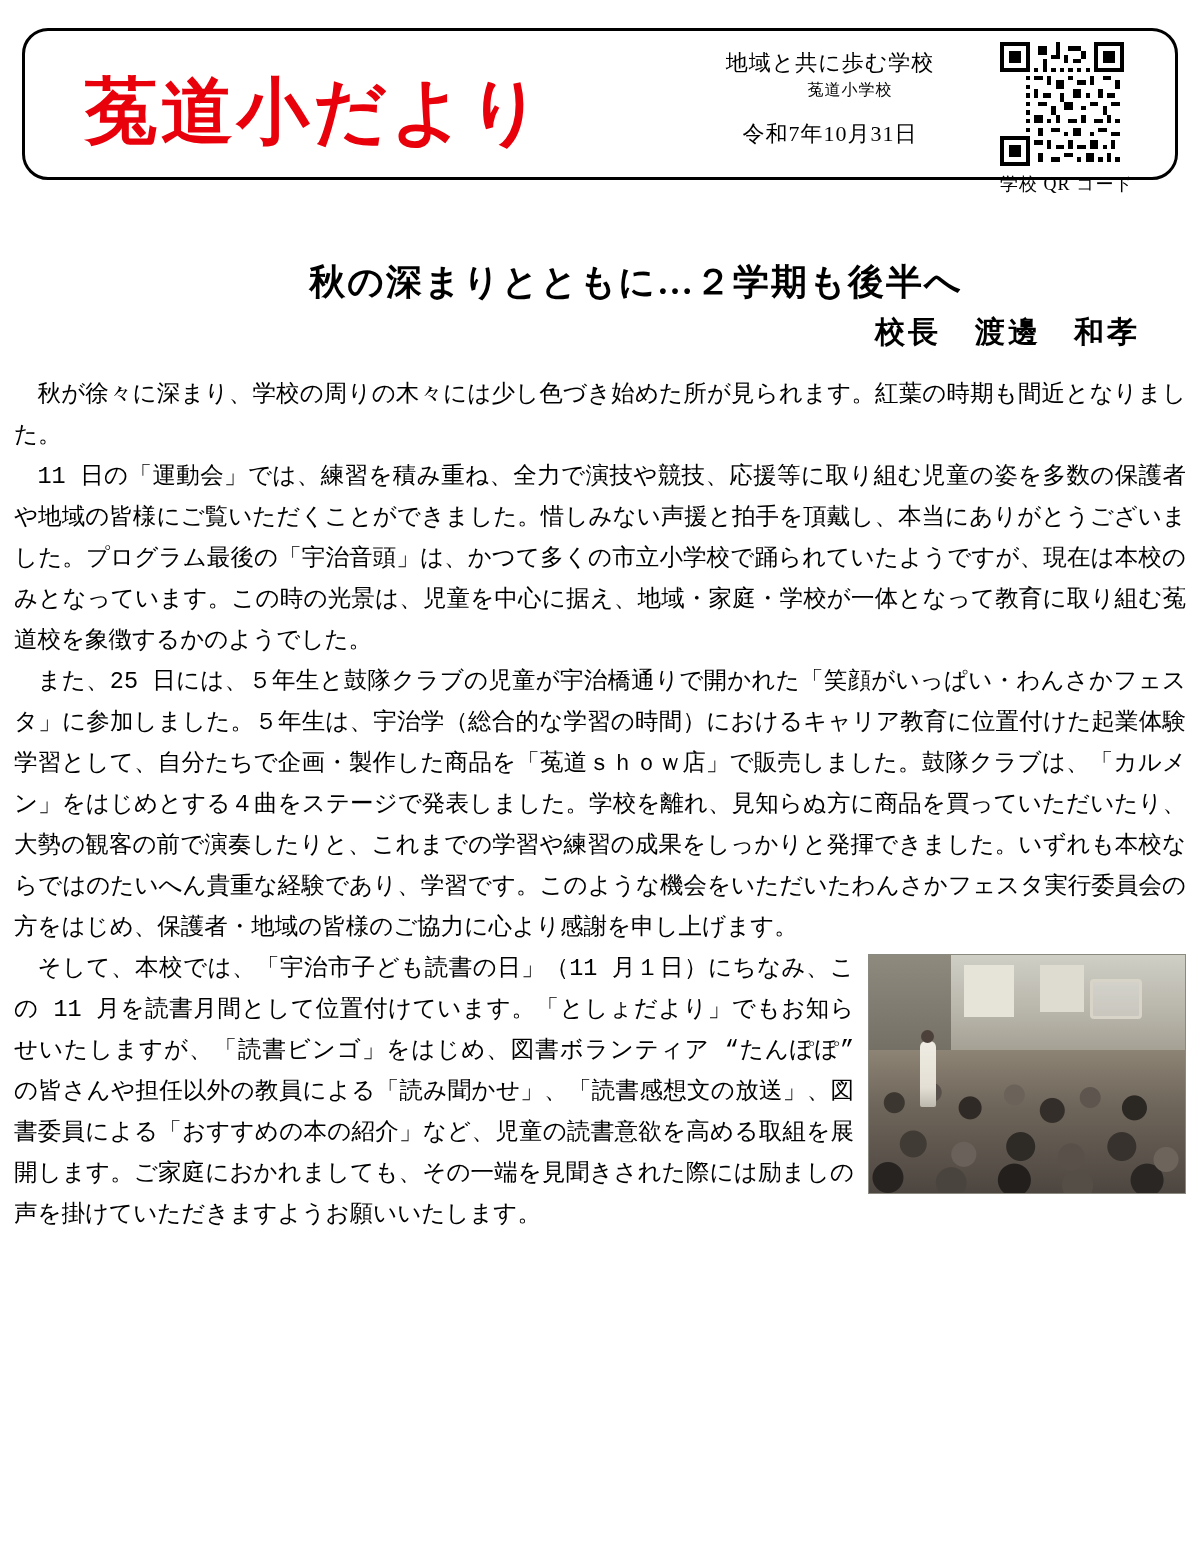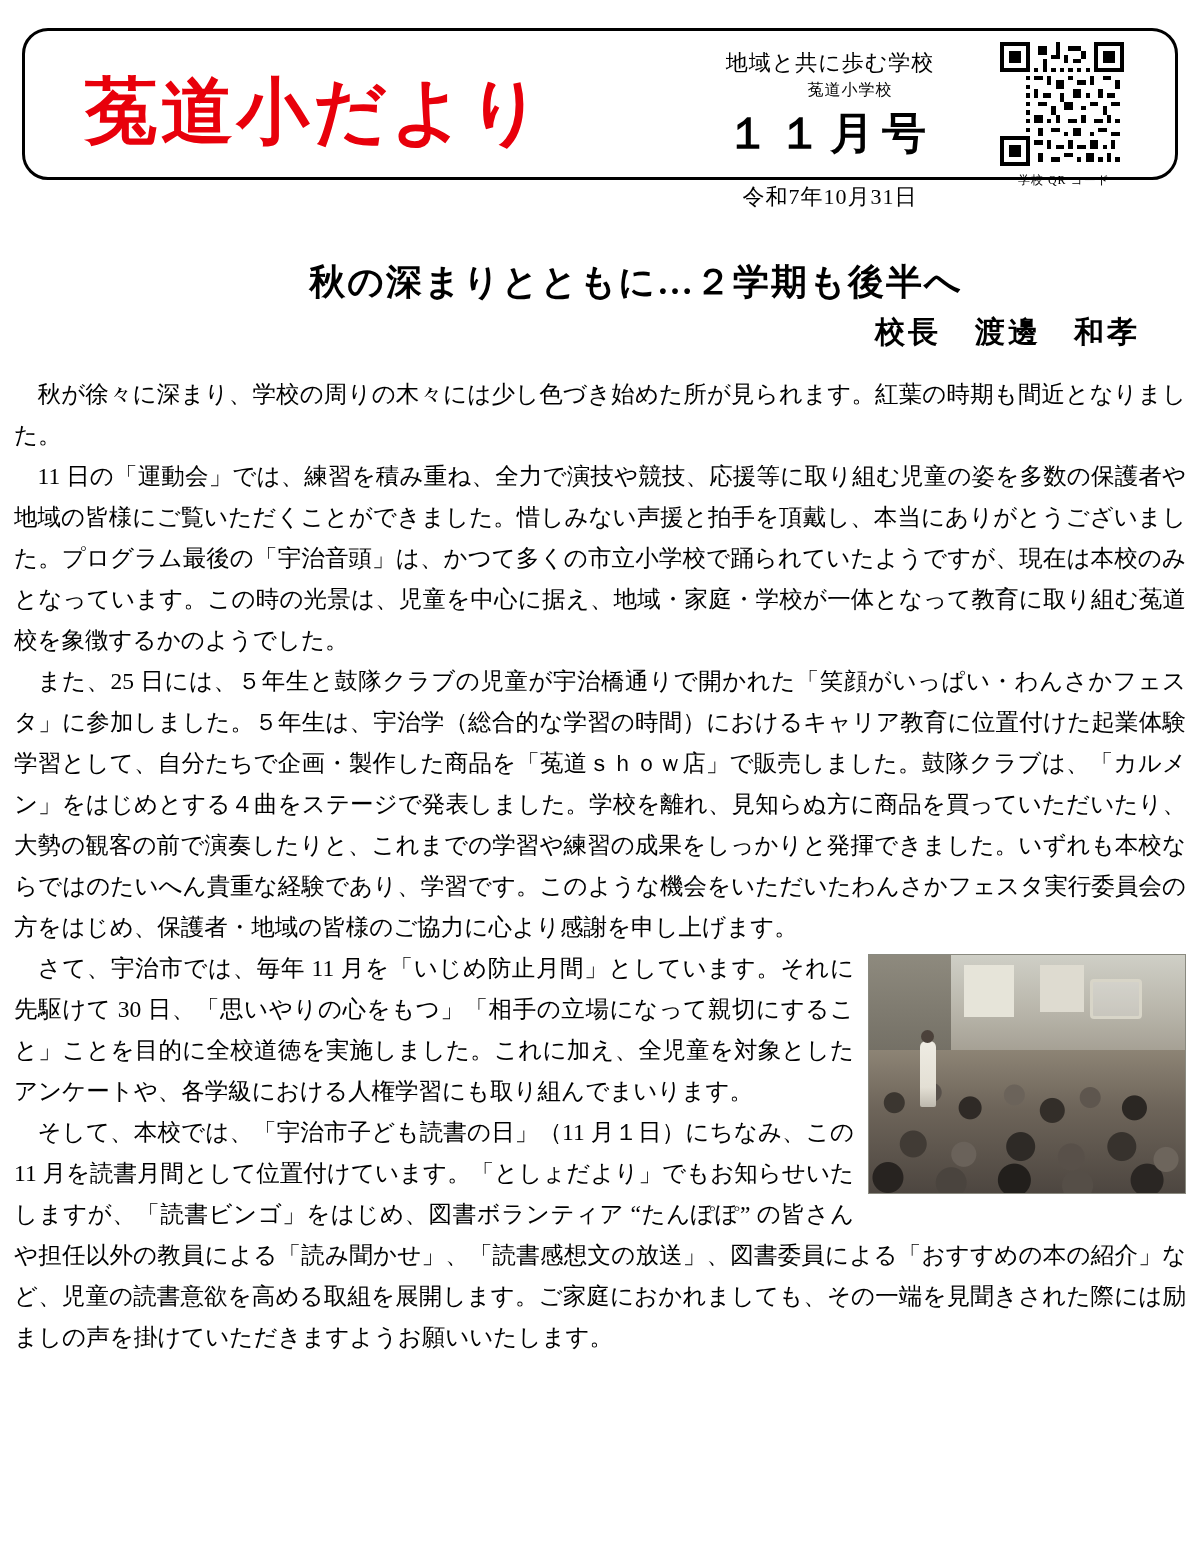--- a/index.html
+++ b/index.html
@@ -88,21 +88,21 @@
     top: 42px;
     width: 128px;
     text-align: center;
   }
   .qr {
     width: 124px;
     height: 124px;
     display: block;
   }
   .qr-caption {
-    font-size: 12px;
+    font-size: 18px;
     margin-top: 6px;
     letter-spacing: 1px;
     white-space: nowrap;
   }
 
   
   .article-title {
     position: absolute;
     left: 0;
     top: 258px;
@@ -125,20 +125,21 @@
 
   .body-text {
     position: absolute;
     left: 14px;
     top: 374px;
     width: 1172px;
     font-size: 23.5px;
     line-height: 41px;
     text-align: justify;
     text-justify: inter-ideograph;
+    font-family: Liberation Mono, monospace;
   }
   .body-text p {
     margin: 0;
     text-indent: 1em;
   }
 
   
   .photo {
     float: right;
     width: 318px;
@@ -215,21 +216,20 @@
 <body>
 
 <div class="page">
 
   <div class="masthead">
     <div class="masthead-title">菟道小だより</div>
 
     <div class="masthead-center">
       <div class="mh-sub1">地域と共に歩む学校</div>
       <div class="mh-sub2">菟道小学校</div>
-      <div class="mh-issue">１１月号</div>
       <div class="mh-date">令和7年10月31日</div>
     </div>
   </div>
 
   <div class="qr-wrap">
     <svg class="qr" viewBox="0 0 29 29" shape-rendering="crispEdges">
       <rect width="29" height="29" fill="#ffffff"></rect>
       <g fill="#000000">
 
         <rect x="0" y="0" width="7" height="1"></rect>
@@ -346,18 +346,17 @@
       <div class="sky"></div>
       <div class="wall-left"></div>
       <div class="window"></div>
       <div class="window2"></div>
       <div class="hoop"></div>
       <div class="floor"></div>
       <div class="crowd"></div>
       <div class="teacher"></div>
     </div>
 
-    <p>さて、宇治市では、毎年 11 月を「いじめ防止月間」としています。それに先駆けて 30 日、「思いやりの心をもつ」「相手の立場になって親切にすること」ことを目的に全校道徳を実施しました。これに加え、全児童を対象としたアンケートや、各学級における人権学習にも取り組んでまいります。</p>
     <p>そして、本校では、「宇治市子ども読書の日」（11 月１日）にちなみ、この 11 月を読書月間として位置付けています。「としょだより」でもお知らせいたしますが、「読書ビンゴ」をはじめ、図書ボランティア “たんぽぽ” の皆さんや担任以外の教員による「読み聞かせ」、「読書感想文の放送」、図書委員による「おすすめの本の紹介」など、児童の読書意欲を高める取組を展開します。ご家庭におかれましても、その一端を見聞きされた際には励ましの声を掛けていただきますようお願いいたします。</p>
     <div class="clear"></div>
   </div>
 
 </div>
 
 </body></html>

